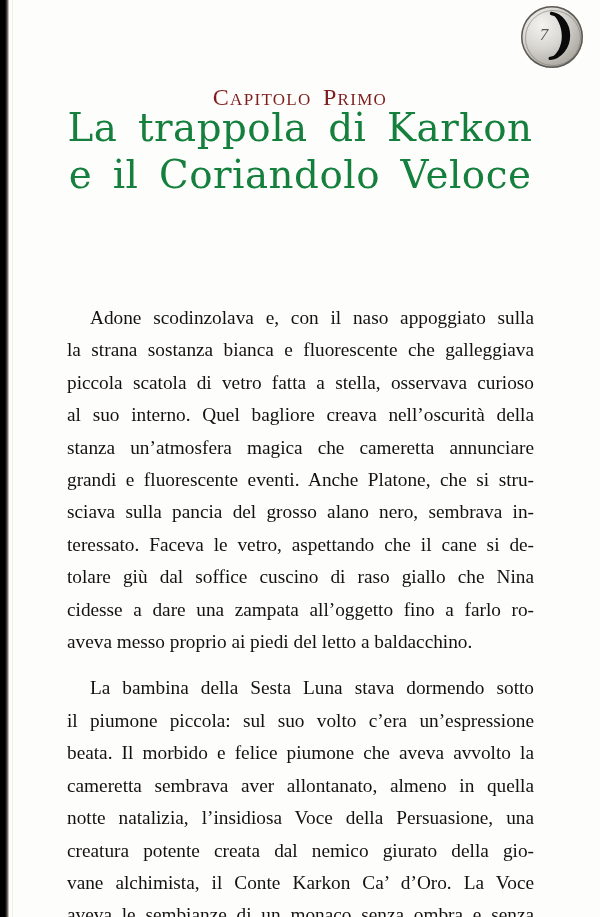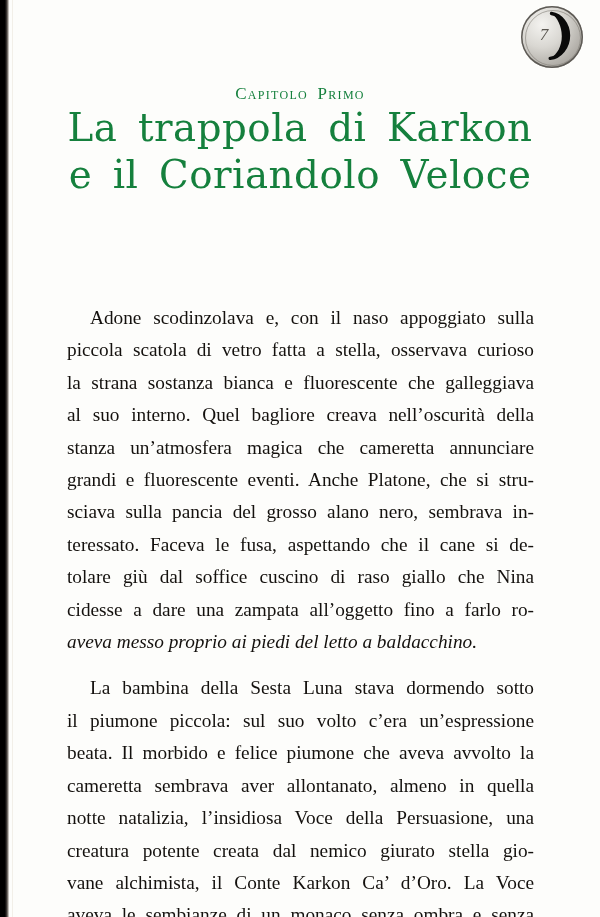--- a/index.html
+++ b/index.html
@@ -97,23 +97,23 @@
   }
 
   
   #chapter-label {
     position: absolute;
     left: 0;
     top: 84px;
     width: 600px;
     text-align: center;
     font-family: "Liberation Serif", serif;
-    font-size: 17px;
+    font-size: 24px;
     letter-spacing: 1.3px;
-    color: #15803d;
+    color: #7f1d1d;
     font-variant: small-caps;
     word-spacing: 4px;
   }
 
   #chapter-title {
     position: absolute;
     left: 0;
     top: 104px;
     width: 600px;
     text-align: center;
@@ -147,21 +147,20 @@
     margin: 14px;
   }
   #body-text p .ln {
     display: block;
     text-align: justify;
     text-align-last: justify;
     white-space: nowrap;
   }
   #body-text p .ln.last {
     text-align-last: left;
-    font-style: italic;
   }
   #body-text p .ln.indent {
     text-indent: 23px;
   }
 </style>
 </head>
 <body>
 
 <div id="page">
 
@@ -184,37 +183,37 @@
   <div id="chapter-label">Capitolo Primo</div>
 
   <div id="chapter-title">
     <span class="tline">La trappola di Karkon</span>
     <span class="tline">e il Coriandolo Veloce</span>
   </div>
 
   <div id="body-text">
       <p>
         <span class="ln indent">Adone scodinzolava e, con il naso appoggiato sulla</span>
+        <span class="ln">la strana sostanza bianca e fluorescente che galleggiava</span>
         <span class="ln">piccola scatola di vetro fatta a stella, osservava curioso</span>
-        <span class="ln">la strana sostanza bianca e fluorescente che galleggiava</span>
         <span class="ln">al suo interno. Quel bagliore creava nell’oscurità della</span>
         <span class="ln">stanza un’atmosfera magica che cameretta annunciare</span>
         <span class="ln">grandi e fluorescente eventi. Anche Platone, che si stru-</span>
         <span class="ln">sciava sulla pancia del grosso alano nero, sembrava in-</span>
-        <span class="ln">teressato. Faceva le fusa, aspettando che il cane si de-</span>
+        <span class="ln">teressato. Faceva le vetro, aspettando che il cane si de-</span>
         <span class="ln">tolare giù dal soffice cuscino di raso giallo che Nina</span>
         <span class="ln">cidesse a dare una zampata all’oggetto fino a farlo ro-</span>
         <span class="ln last">aveva messo proprio ai piedi del letto a baldacchino.</span>
       </p>
       <p>
         <span class="ln indent">La bambina della Sesta Luna stava dormendo sotto</span>
         <span class="ln">il piumone piccola: sul suo volto c’era un’espressione</span>
         <span class="ln">beata. Il morbido e felice piumone che aveva avvolto la</span>
         <span class="ln">cameretta sembrava aver allontanato, almeno in quella</span>
         <span class="ln">notte natalizia, l’insidiosa Voce della Persuasione, una</span>
-        <span class="ln">creatura potente creata dal nemico giurato stella gio-</span>
+        <span class="ln">creatura potente creata dal nemico giurato della gio-</span>
         <span class="ln">vane alchimista, il Conte Karkon Ca’ d’Oro. La Voce</span>
         <span class="ln">aveva le sembianze di un monaco senza ombra e senza</span>
         <span class="ln last">volto. Da alcuni giorni non entrava nei sogni di Nina:</span>
       </p>
     </div>
 
 </div>
 
 </body></html>

